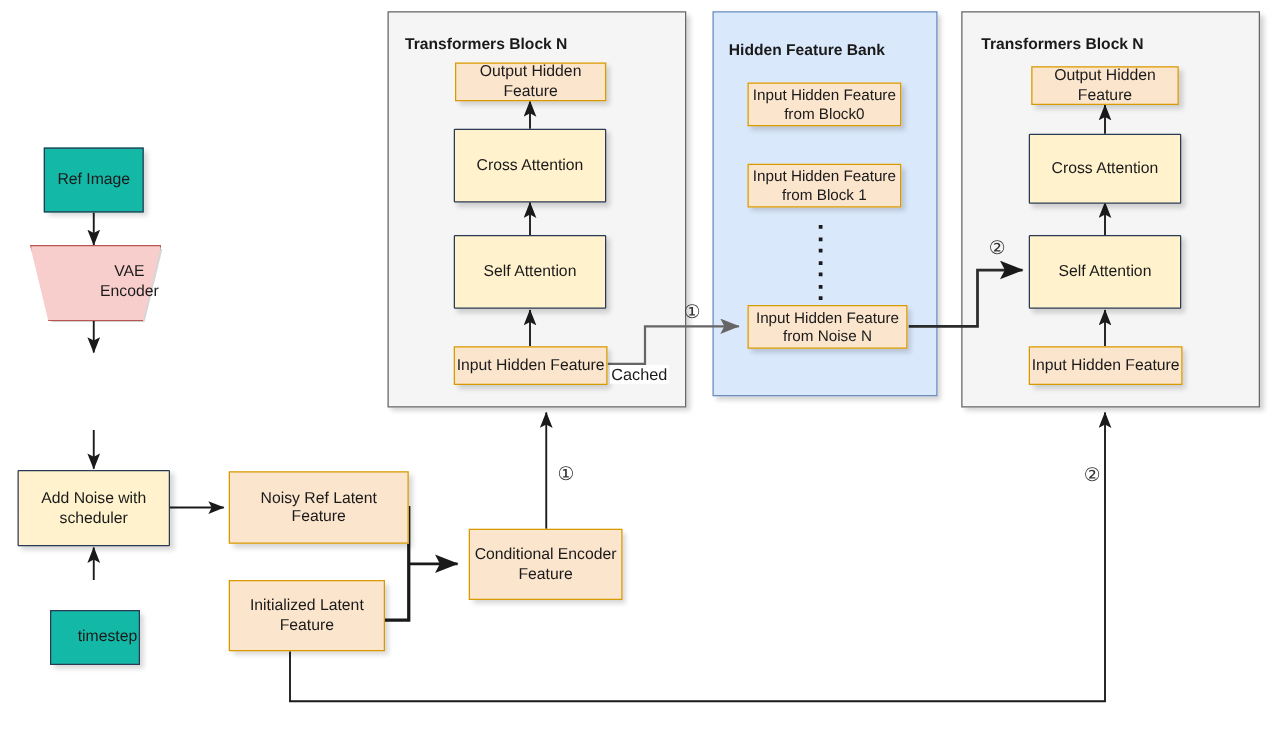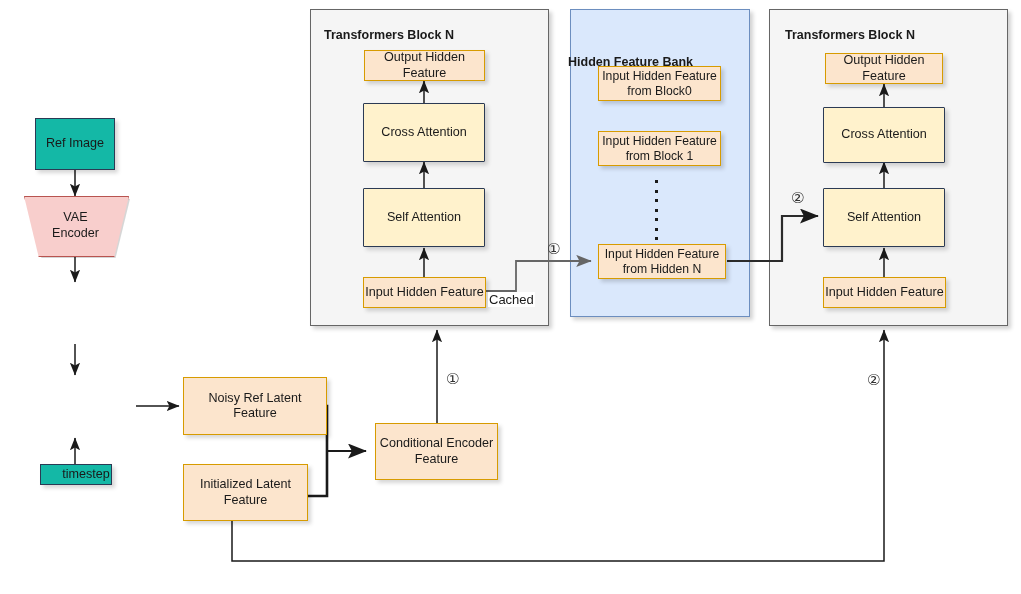--- a/index.html
+++ b/index.html
@@ -97,21 +97,21 @@
   .trap .shadow{
     position:absolute;
     left:3px;top:3px;width:100%;height:100%;
     background:rgba(0,0,0,.16);
     clip-path:polygon(0% 0%,100% 0%,86% 100%,14% 100%);
     -webkit-clip-path:polygon(0% 0%,100% 0%,86% 100%,14% 100%);
     z-index:-1;
   }
   .trap .lbl{
     position:absolute;left:0;top:0;width:100%;height:100%;
-    display:flex;align-items:center;justify-content:center;
+    display:flex;align-items:center;justify-content:flex-end;
     text-align:center;font-size:12.6px;line-height:1.22;color:#1a1a1a;
   }
   
   .flabel{
     position:absolute;
     font-size:13px;
     color:#1a1a1a;
     background:#ffffff;
     z-index:4;
     white-space:nowrap;
@@ -212,22 +212,28 @@
     <div class="shape"></div>
     <div class="lbl">
       <span>
         <span>VAE</span><br>
         <span>Encoder</span>
       </span>
     </div>
   </div>
 
 
-
-  <div class="node sk-grey" style="left:40px;top:464px;width:72px;height:21px;padding-left:20px;">
+  <div class="node sk-cream" style="left:14px;top:376px;width:122px;height:61px;">
+    <span>
+      <span>Add Noise with</span><br>
+      <span>scheduler</span>
+    </span>
+  </div>
+
+  <div class="node sk-grey" style="left:40px;top:488px;width:72px;height:44px;padding-left:20px;">
     <span>timestep</span>
   </div>
 
   <div class="node sk-peach" style="left:183px;top:377px;width:144px;height:58px;">
     <span>
       <span>Noisy Ref Latent</span><br>
       <span>Feature</span>
     </span>
   </div>
 
@@ -263,21 +269,21 @@
     <span>Self Attention</span>
   </div>
 
   <div class="node sk-peach" style="left:363px;top:277px;width:123px;height:31px;">
     <span>Input Hidden Feature</span>
   </div>
 
   <div class="flabel" style="left:488px;top:292px;">Cached</div>
 
   <div class="panel panel-blue" style="left:570px;top:9px;width:180px;height:308px;"></div>
-  <div class="panel-title" style="left:568px;top:33px;margin-top:22px;">Hidden Feature Bank</div>
+  <div class="panel-title" style="left:583px;top:33px;">Hidden Feature Bank</div>
 
   <div class="node sk-peach-sq" style="left:598px;top:66px;width:123px;height:35px;">
     <span>
       <span>Input Hidden Feature</span><br>
       <span>from Block0</span>
     </span>
   </div>
 
   <div class="node sk-peach-sq" style="left:598px;top:131px;width:123px;height:35px;">
     <span>
@@ -292,21 +298,21 @@
     <i></i>
     <i></i>
     <i></i>
     <i></i>
     <i></i>
   </div>
 
   <div class="node sk-peach-sq" style="left:598px;top:244px;width:128px;height:35px;">
     <span>
       <span>Input Hidden Feature</span><br>
-      <span>from Hidden N</span>
+      <span>from Noise N</span>
     </span>
   </div>
 
   <div class="panel panel-grey" style="left:769px;top:9px;width:239px;height:317px;"></div>
   <div class="panel-title" style="left:785px;top:28px;">Transformers Block N</div>
 
   <div class="node sk-peach" style="left:825px;top:53px;width:118px;height:31px;">
     <span>
       <span>Output Hidden</span><br>
       <span>Feature</span>

